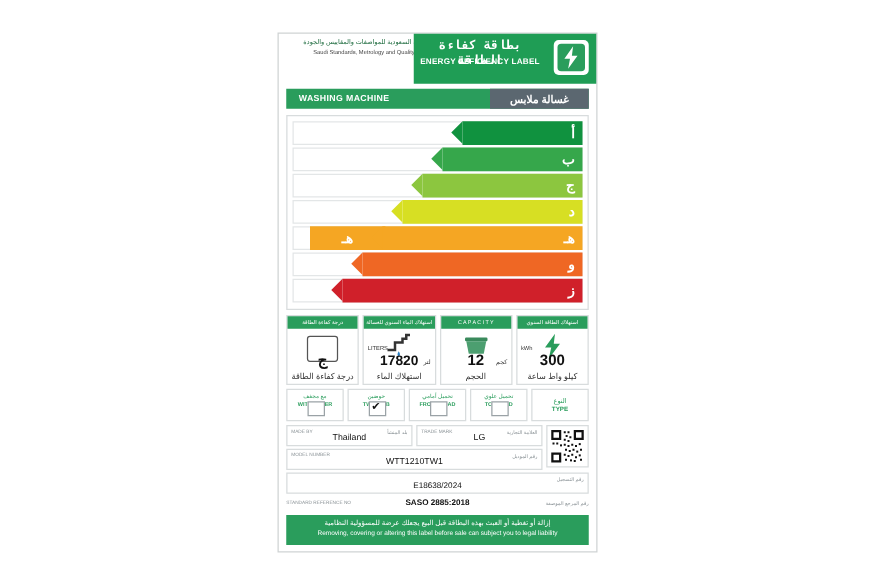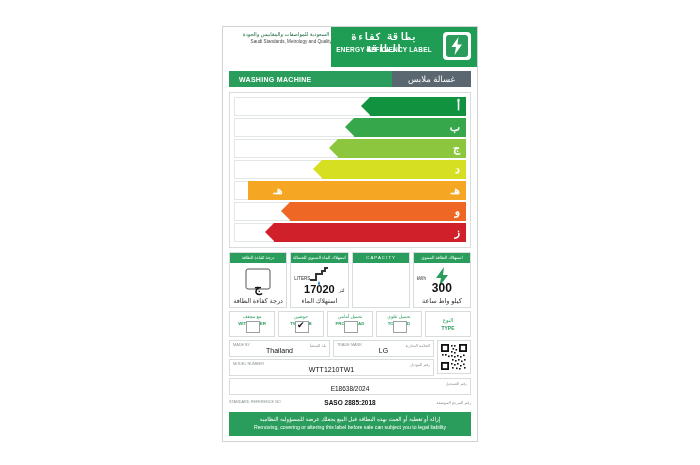--- a/index.html
+++ b/index.html
@@ -39,21 +39,21 @@
   .saso .txt .b{font-size:4.6px;color:#444;line-height:1.3;margin-top:1px;}
   .saso .logo{width:34px;height:30px;position:relative;}
   
   .prod{
     position:relative;margin:0 6px;height:16px;background:#2a9d5c;
     display:flex;align-items:center;
   }
   .prod .en{color:#fff;font-size:7px;font-weight:bold;padding-left:10px;letter-spacing:.3px;}
   .prod .ar{
     position:absolute;right:0;top:0;height:16px;line-height:16px;
-    background:#5b6770;color:#fff;font-size:8.5px;font-weight:normal;
+    background:#5b6770;color:#fff;font-size:8.5px;font-weight:bold;
     padding:0 16px 0 16px;direction:rtl;
   }
   
   .grades{margin:5px 6px 0 6px;border:1px solid #d8dcdd;padding:4px 4px 3px 4px;box-sizing:border-box;}
   .grow{position:relative;height:19px;margin-bottom:2px;}
   .gbar{
     position:absolute;right:0;top:0;height:19px;
     display:flex;align-items:center;justify-content:flex-end;
     color:#fff;font-size:11px;font-weight:bold;padding-right:6px;box-sizing:border-box;
   }
@@ -231,28 +231,39 @@
     <div class="spec">
       <div class="top">استهلاك الماء السنوي للغسالة</div>
       <div class="body">
         <div class="ico">
           <svg width="26" height="20" viewBox="0 0 26 20">
             <path d="M4 14 h6 v-6 h6 v-3 h3 v-3 h3" stroke="#333" stroke-width="2" fill="none"></path>
             <path d="M13 15 q2 3 0 4 q-2-1 0-4" fill="#2b7fc4"></path>
           </svg>
         </div>
         <div class="unitl">LITERS</div>
-        <div class="val small">17020</div>
+        <div class="val small">17820</div>
         <div class="unit">لتر</div>
         <div class="cap">استهلاك الماء</div>
       </div>
     </div>
 
     <div class="spec">
       <div class="top">C A P A C I T Y</div>
+      <div class="body">
+        <div class="ico">
+          <svg width="26" height="20" viewBox="0 0 26 20">
+            <path d="M5 7 h16 l-2 10 h-12 z" fill="#4c9f70"></path>
+            <rect x="4" y="4" width="18" height="3" rx="1" fill="#3a8a5c"></rect>
+          </svg>
+        </div>
+        <div class="val">12</div>
+        <div class="unit">كجم</div>
+        <div class="cap">الحجم</div>
+      </div>
     </div>
 
     <div class="spec">
       <div class="top">استهلاك الطاقة السنوي</div>
       <div class="body">
         <div class="ico">
           <svg width="26" height="22" viewBox="0 0 26 22">
             <path d="M15 1 L7 12 h5 l-2 9 L19 9 h-5 z" fill="#2a9d5c"></path>
           </svg>
         </div>

